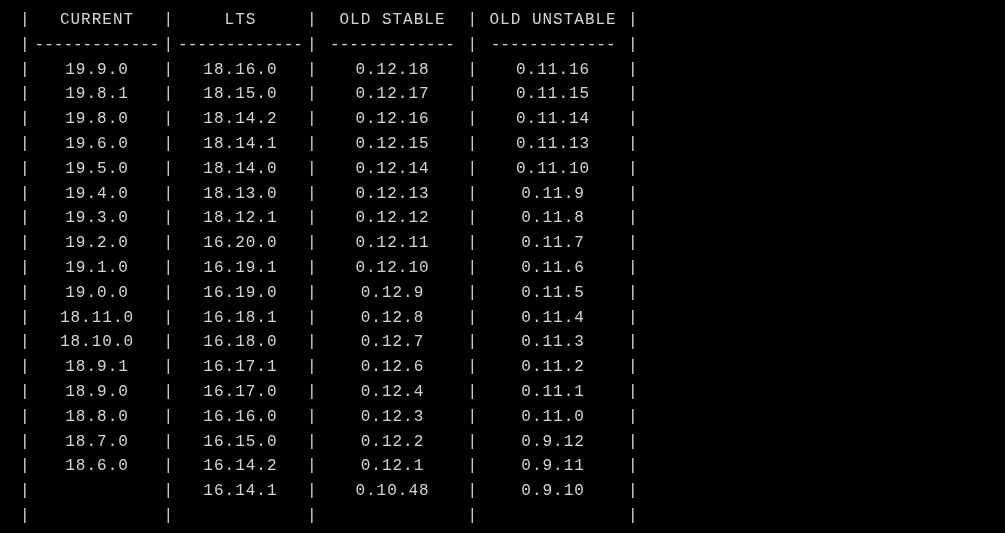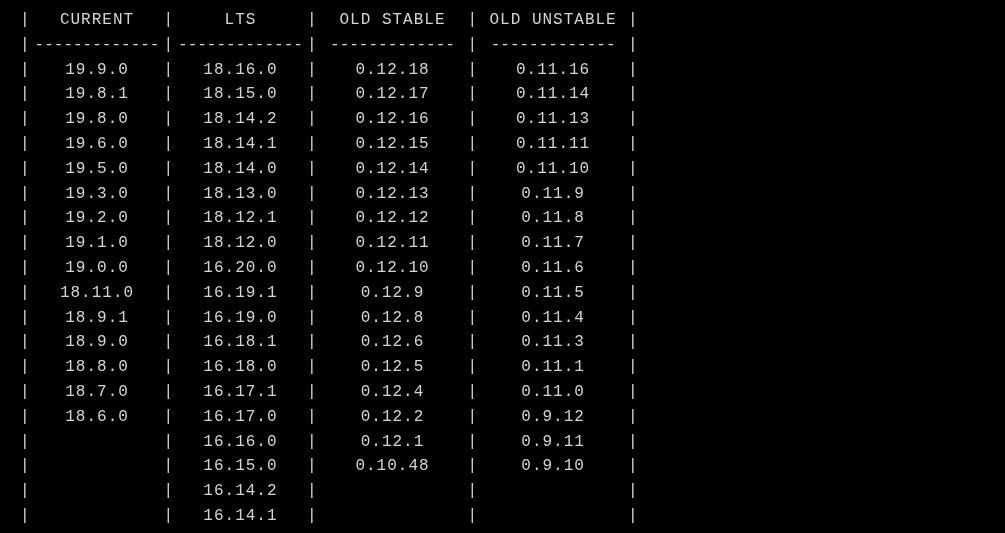--- a/index.html
+++ b/index.html
@@ -82,25 +82,27 @@
   </div>
 
   <div class="col-content">
     <div class="header row-val">CURRENT</div>
     <div class="divider row-val">-------------</div>
     <div class="row-val">19.9.0</div>
     <div class="row-val">19.8.1</div>
     <div class="row-val">19.8.0</div>
     <div class="row-val">19.6.0</div>
     <div class="row-val">19.5.0</div>
+    <div class="row-val">19.4.0</div>
     <div class="row-val">19.3.0</div>
     <div class="row-val">19.2.0</div>
     <div class="row-val">19.1.0</div>
     <div class="row-val">19.0.0</div>
     <div class="row-val">18.11.0</div>
+    <div class="row-val">18.10.0</div>
     <div class="row-val">18.9.1</div>
     <div class="row-val">18.9.0</div>
     <div class="row-val">18.8.0</div>
     <div class="row-val">18.7.0</div>
     <div class="row-val">18.6.0</div>
   </div>
 
   <div class="pipe">
     <div class="pipe-line">|</div>
     <div class="pipe-line">|</div>
@@ -129,21 +131,20 @@
   <div class="col-content">
     <div class="header row-val">LTS</div>
     <div class="divider row-val">-------------</div>
     <div class="row-val">18.16.0</div>
     <div class="row-val">18.15.0</div>
     <div class="row-val">18.14.2</div>
     <div class="row-val">18.14.1</div>
     <div class="row-val">18.14.0</div>
     <div class="row-val">18.13.0</div>
     <div class="row-val">18.12.1</div>
-    <div class="row-val">18.12.0</div>
     <div class="row-val">16.20.0</div>
     <div class="row-val">16.19.1</div>
     <div class="row-val">16.19.0</div>
     <div class="row-val">16.18.1</div>
     <div class="row-val">16.18.0</div>
     <div class="row-val">16.17.1</div>
     <div class="row-val">16.17.0</div>
     <div class="row-val">16.16.0</div>
     <div class="row-val">16.15.0</div>
     <div class="row-val">16.14.2</div>
@@ -182,23 +183,24 @@
     <div class="row-val">0.12.17</div>
     <div class="row-val">0.12.16</div>
     <div class="row-val">0.12.15</div>
     <div class="row-val">0.12.14</div>
     <div class="row-val">0.12.13</div>
     <div class="row-val">0.12.12</div>
     <div class="row-val">0.12.11</div>
     <div class="row-val">0.12.10</div>
     <div class="row-val">0.12.9</div>
     <div class="row-val">0.12.8</div>
+    <div class="row-val">0.12.7</div>
     <div class="row-val">0.12.6</div>
-    <div class="row-val">0.12.5</div>
     <div class="row-val">0.12.4</div>
+    <div class="row-val">0.12.3</div>
     <div class="row-val">0.12.2</div>
     <div class="row-val">0.12.1</div>
     <div class="row-val">0.10.48</div>
   </div>
 
   <div class="pipe">
     <div class="pipe-line">|</div>
     <div class="pipe-line">|</div>
     <div class="pipe-line">|</div>
     <div class="pipe-line">|</div>
@@ -219,31 +221,32 @@
     <div class="pipe-line">|</div>
     <div class="pipe-line">|</div>
     <div class="pipe-line">|</div>
     <div class="pipe-line">|</div>
   </div>
 
   <div class="col-content wide">
     <div class="header row-val">OLD UNSTABLE</div>
     <div class="divider row-val">-------------</div>
     <div class="row-val">0.11.16</div>
+    <div class="row-val">0.11.15</div>
     <div class="row-val">0.11.14</div>
     <div class="row-val">0.11.13</div>
-    <div class="row-val">0.11.11</div>
     <div class="row-val">0.11.10</div>
     <div class="row-val">0.11.9</div>
     <div class="row-val">0.11.8</div>
     <div class="row-val">0.11.7</div>
     <div class="row-val">0.11.6</div>
     <div class="row-val">0.11.5</div>
     <div class="row-val">0.11.4</div>
     <div class="row-val">0.11.3</div>
+    <div class="row-val">0.11.2</div>
     <div class="row-val">0.11.1</div>
     <div class="row-val">0.11.0</div>
     <div class="row-val">0.9.12</div>
     <div class="row-val">0.9.11</div>
     <div class="row-val">0.9.10</div>
   </div>
 
   <div class="pipe">
     <div class="pipe-line">|</div>
     <div class="pipe-line">|</div>

